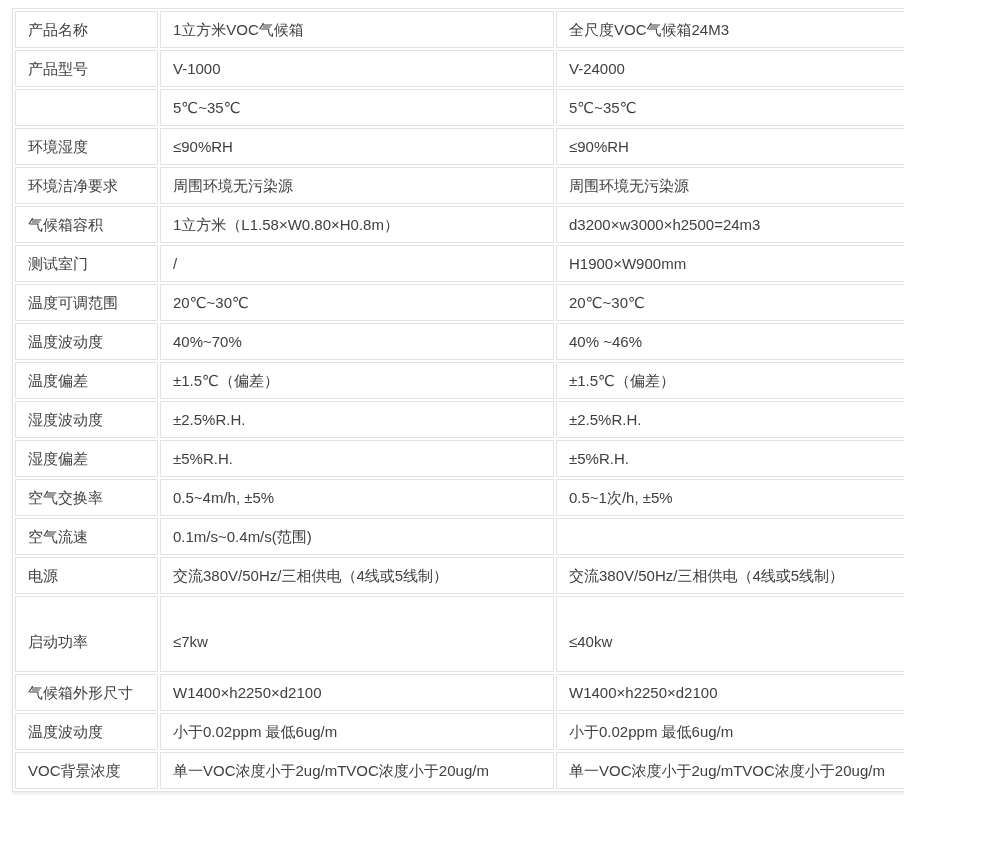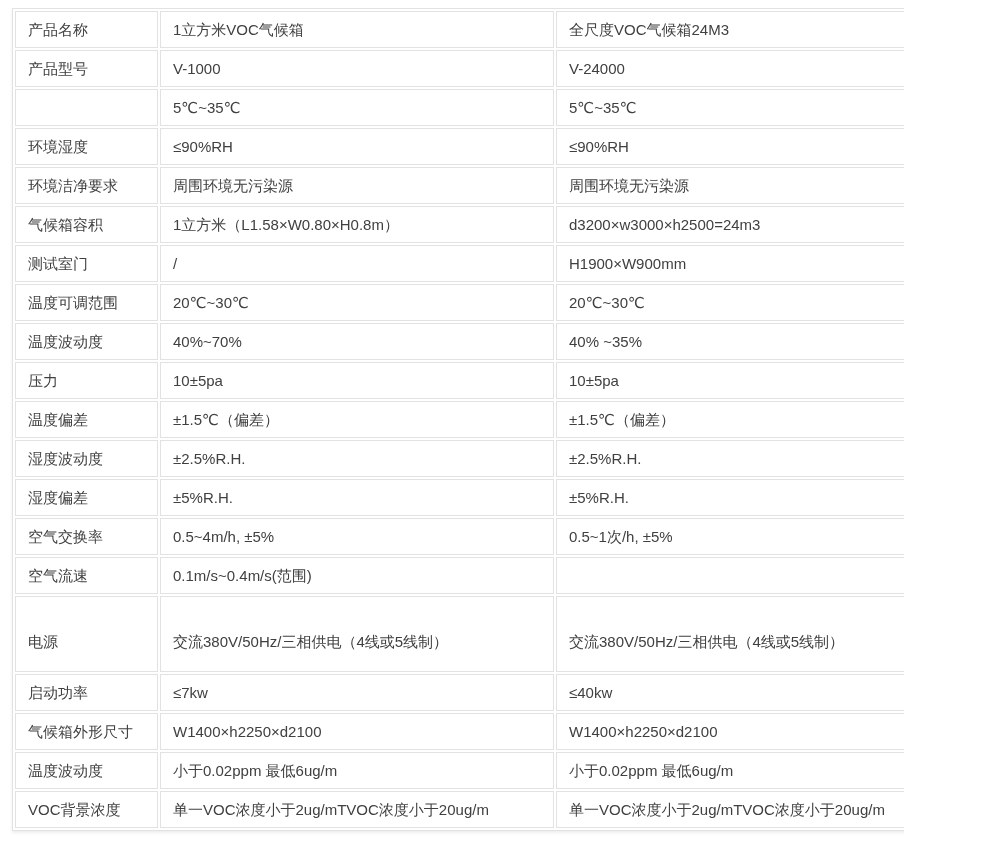--- a/index.html
+++ b/index.html
@@ -93,26 +93,21 @@
     <td>H1900×W900mm</td>
   </tr>
           <tr>
     <td>温度可调范围</td>
     <td>20℃~30℃</td>
     <td>20℃~30℃</td>
   </tr>
           <tr>
     <td>温度波动度</td>
     <td>40%~70%</td>
-    <td>40% ~35%</td>
-  </tr>
-          <tr>
-    <td>压力</td>
-    <td>10±5pa</td>
-    <td>10±5pa</td>
+    <td>40% ~46%</td>
   </tr>
           <tr>
     <td>温度偏差</td>
     <td>±1.5℃（偏差）</td>
     <td>±1.5℃（偏差）</td>
   </tr>
           <tr>
     <td>湿度波动度</td>
     <td>±2.5%R.H.</td>
     <td>±2.5%R.H.</td>

